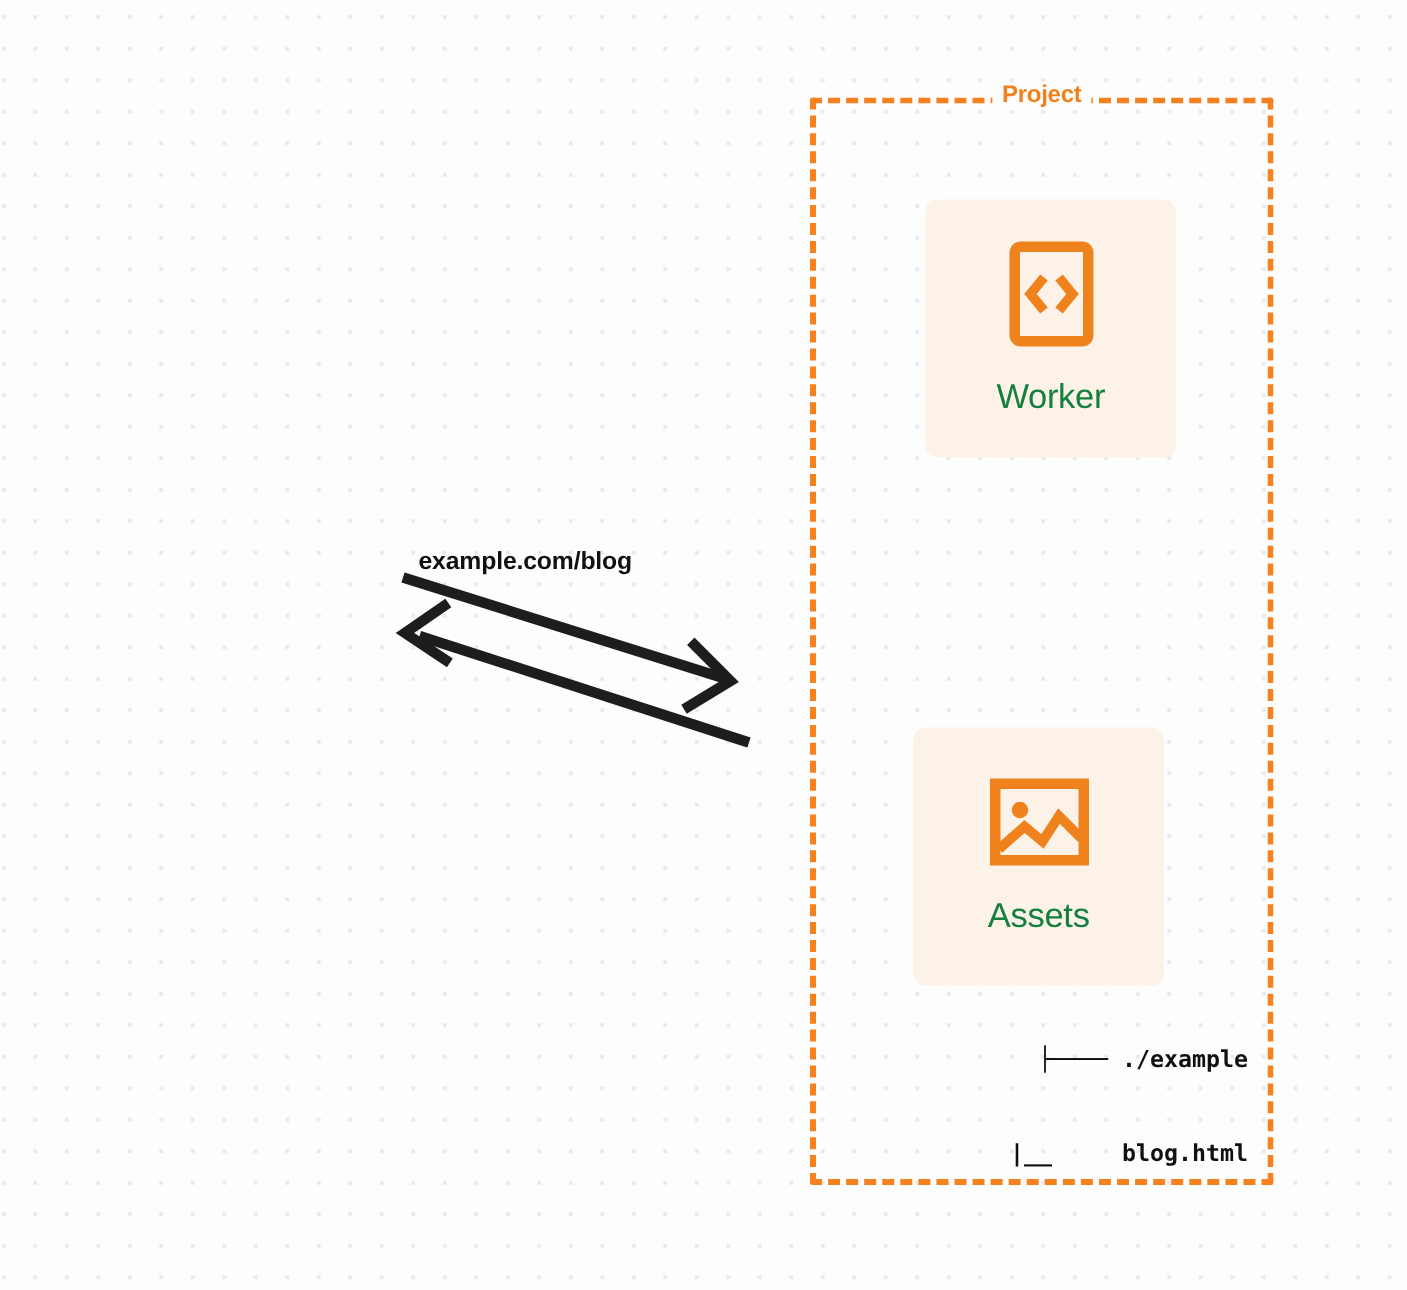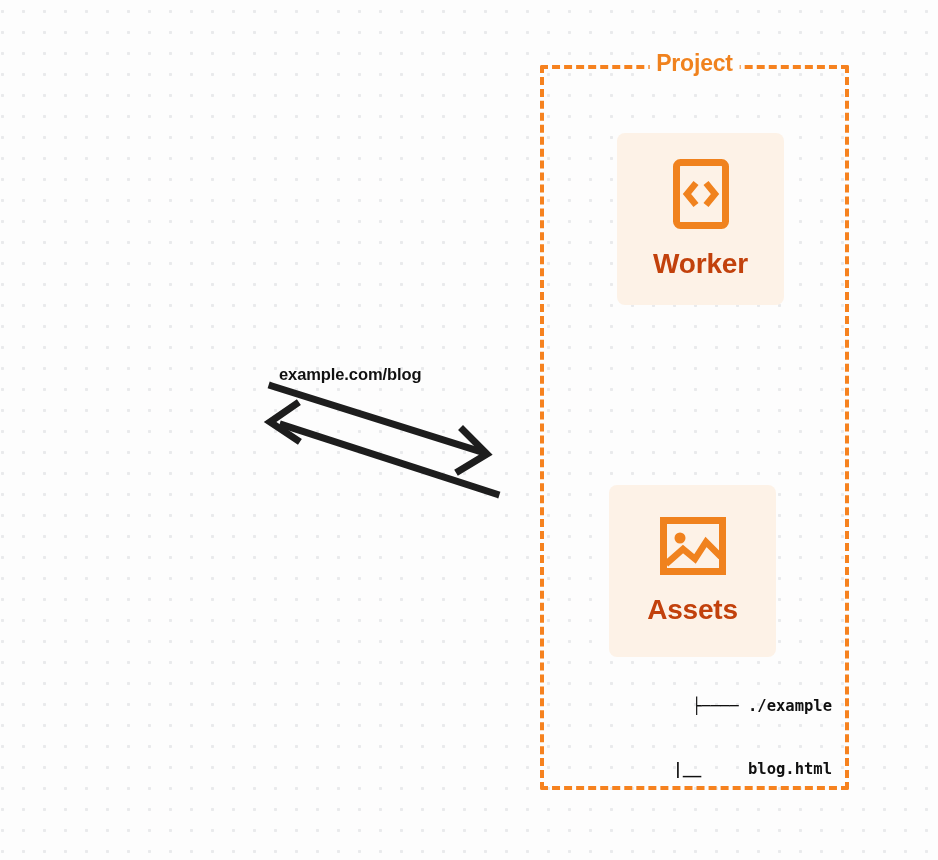--- a/index.html
+++ b/index.html
@@ -78,21 +78,21 @@
     box-sizing: border-box;
     border-radius: 2px;
   }
   .project-title {
     position: absolute;
     left: 50%;
     top: -4px;
     transform: translate(-50%, -54%);
     background: #fdfdfd;
     padding: 0 7px;
-    font-size: 23px;
+    font-size: 16px;
     font-weight: bold;
     color: #f0821e;
     letter-spacing: -0.2px;
     white-space: nowrap;
   }
 
   
   .node-card {
     position: absolute;
     width: 167px;
@@ -111,23 +111,23 @@
   #assets-card {
     left: 65px;
     top: 416px;
     height: 172px;
   }
   .node-icon {
     display: block;
     margin-bottom: 14px;
   }
   .node-label {
-    font-size: 28px;
-    font-weight: bold;
-    color: #c2410c;
+    font-size: 23px;
+    font-weight: normal;
+    color: #15803d;
     letter-spacing: -0.2px;
   }
 
   
   .file-tree {
     position: absolute;
     left: 38px;
     top: 585px;
     width: 250px;
     font-family: "DejaVu Sans Mono", monospace;

